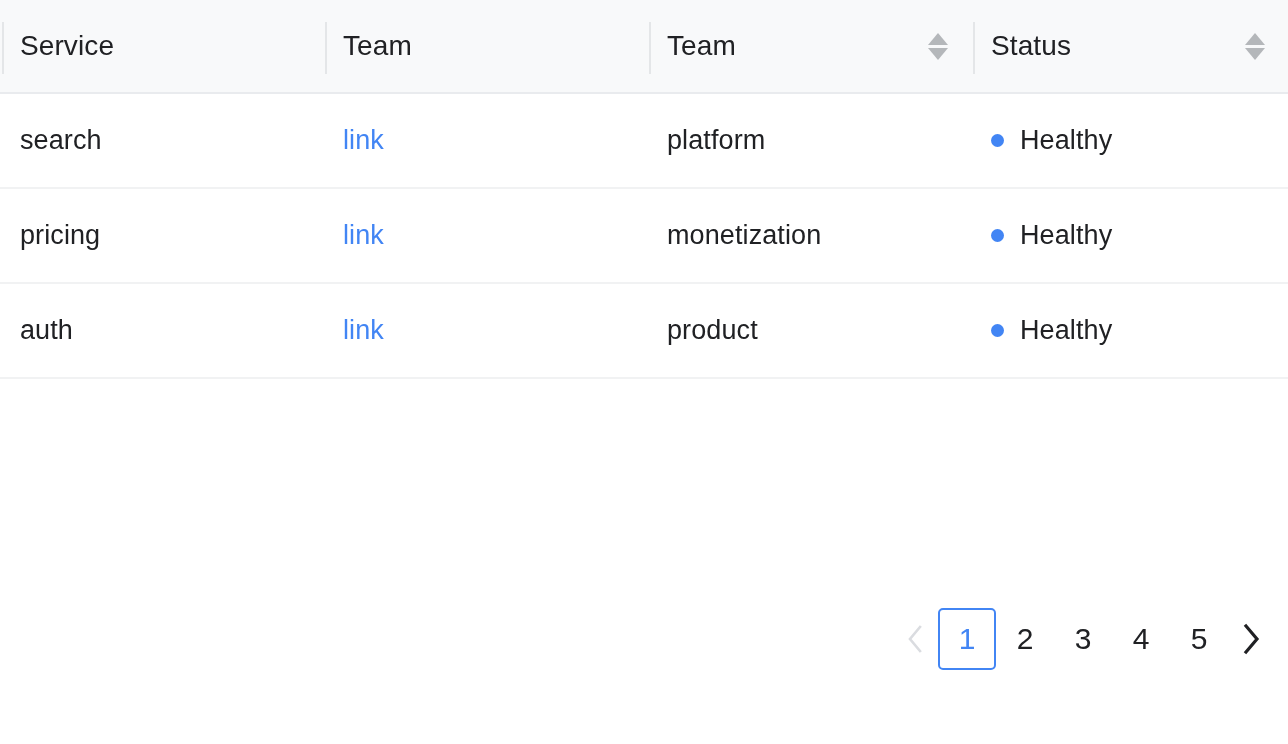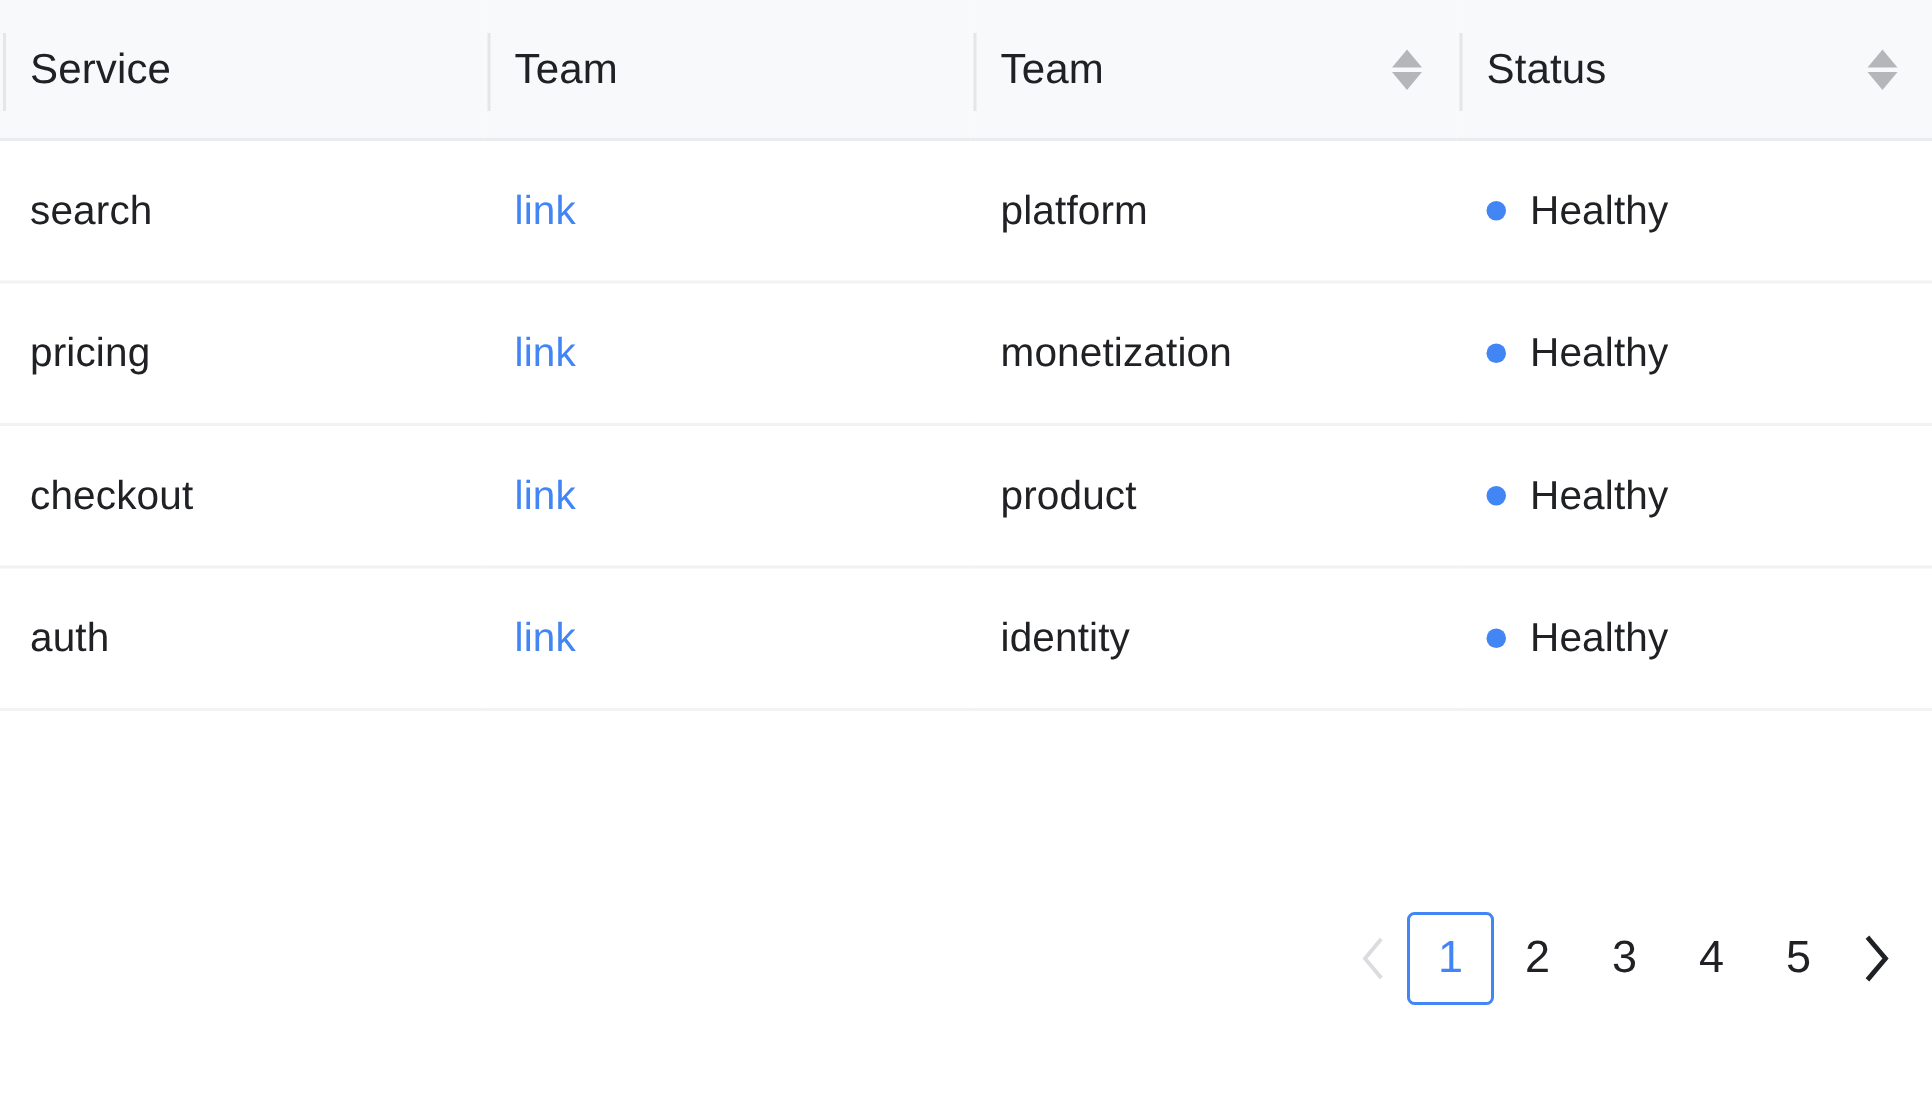--- a/index.html
+++ b/index.html
@@ -247,41 +247,28 @@
         </td>
         <td>monetization</td>
         <td>
           <span class="status-cell-inner">
             <span class="status-dot"></span>
             <span>Healthy</span>
           </span>
         </td>
       </tr>
 
-      <tr>
-        <td>checkout</td>
-        <td>
-          <a class="cell-link" href="#">link</a>
-        </td>
-        <td>product</td>
-        <td>
-          <span class="status-cell-inner">
-            <span class="status-dot"></span>
-            <span>Healthy</span>
-          </span>
-        </td>
-      </tr>
 
 
       <tr>
         <td>auth</td>
         <td>
           <a class="cell-link" href="#">link</a>
         </td>
-        <td>identity</td>
+        <td>product</td>
         <td>
           <span class="status-cell-inner">
             <span class="status-dot"></span>
             <span>Healthy</span>
           </span>
         </td>
       </tr>
 
     </tbody>
   </table>

